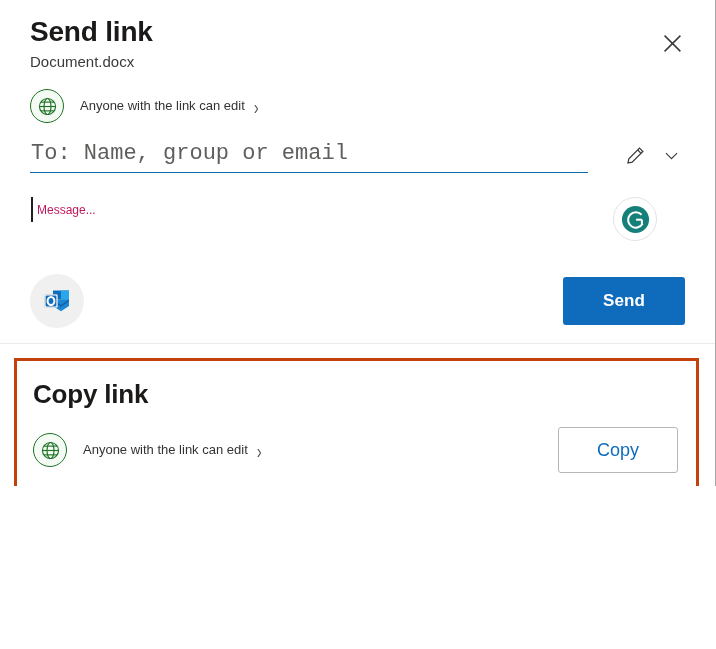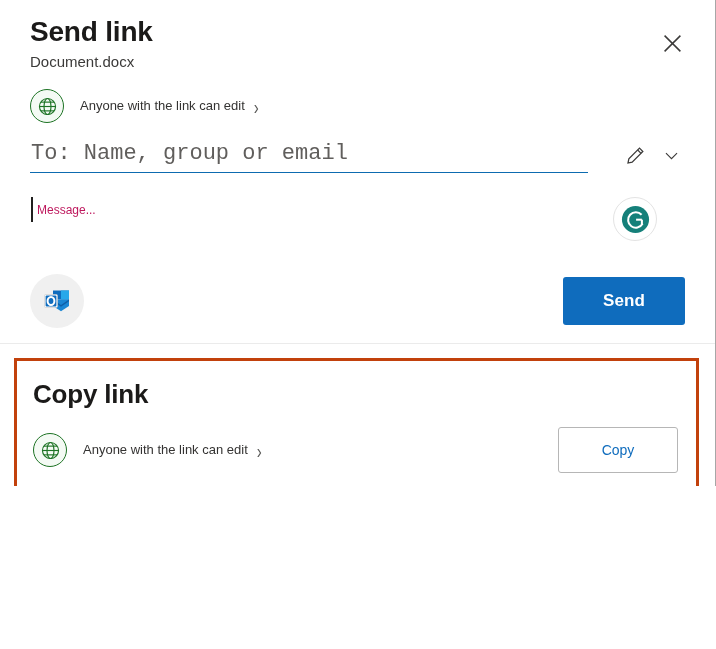--- a/index.html
+++ b/index.html
@@ -262,21 +262,21 @@
   }
 
   .copy-button {
     width: 120px;
     height: 46px;
     background: #ffffff;
     color: #0f6cbd;
     border: 1px solid #b6b6b6;
     border-radius: 3px;
     font-family: "Liberation Sans", sans-serif;
-    font-size: 14px;
+    font-size: 18px;
     font-weight: 400;
     cursor: pointer;
     margin-right: 2px;
   }
 
   
   .shared-section {
     padding: 0 30px;
     margin-top: 26px;
     display: flex;

